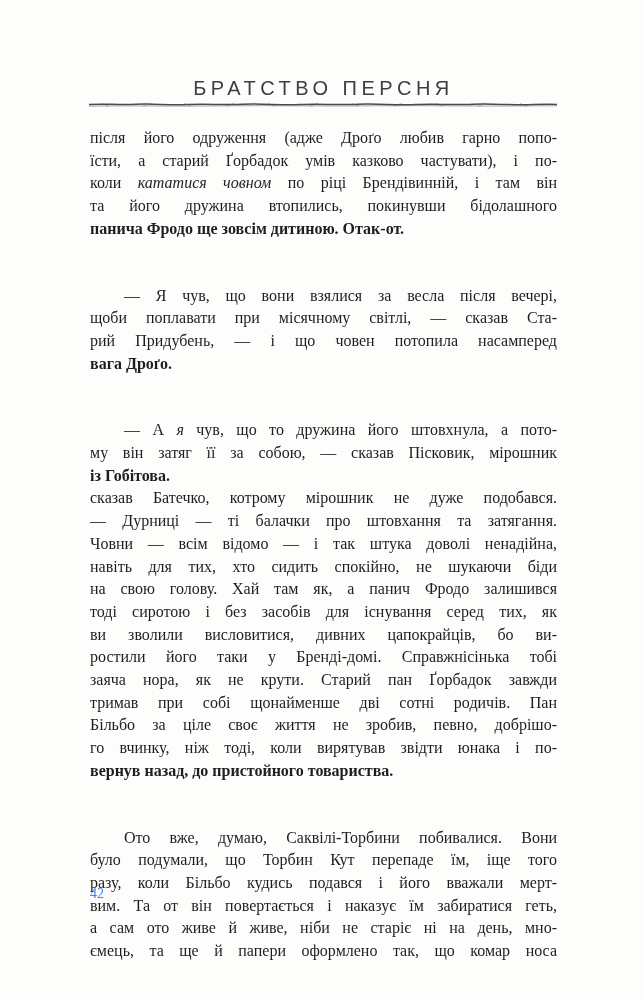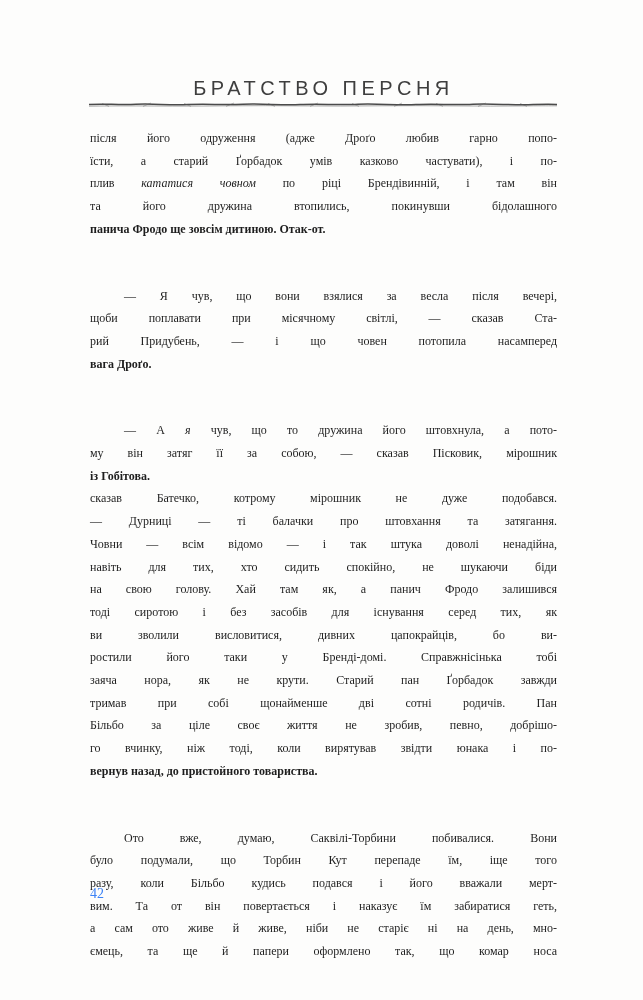--- a/index.html
+++ b/index.html
@@ -34,21 +34,21 @@
     top: 100px;
     left: 88px;
     width: 470px;
     height: 10px;
   }
   .text-block {
     position: absolute;
     top: 127px;
     left: 90px;
     width: 467px;
-    font-size: 12px;
+    font-size: 16px;
     line-height: 22.7px;
   }
   .line {
     text-align: justify;
     text-align-last: justify;
     white-space: normal;
   }
   .line.pf {            
     text-align-last: left;
     font-weight: bold;
@@ -79,21 +79,21 @@
   <svg class="ornament" viewBox="0 0 470 10" width="470" height="10" aria-hidden="true">
     <path d="M1,4.6 C15,3.2 30,5.4 48,4.3 C66,3.3 80,5.6 100,4.6 C118,3.6 135,5.2 155,4.2 C175,3.2 192,5.6 212,4.6 C230,3.6 250,5.2 270,4.2 C290,3.2 308,5.6 328,4.6 C346,3.6 365,5.2 385,4.2 C405,3.2 425,5.6 445,4.6 C455,4.2 463,4.3 469,4.4" stroke="#4b4b4b" stroke-width="1.5" fill="none"></path>
     <path d="M1,6.2 C40,5.4 90,6.6 140,5.8 C190,5.2 240,6.6 290,5.8 C340,5.2 390,6.6 440,5.9 C455,5.7 462,5.9 469,5.8" stroke="#6e6e6e" stroke-width="0.8" fill="none" opacity="0.75"></path>
     <path d="M14,3.4 l7,3 M55,6.4 l8,-3.4 M96,3.4 l7,3 M138,6.4 l8,-3.4 M180,3.4 l7,3 M222,6.4 l8,-3.4 M264,3.4 l7,3 M306,6.4 l8,-3.4 M348,3.4 l7,3 M390,6.4 l8,-3.4 M432,3.4 l7,3" stroke="#585858" stroke-width="0.7" fill="none" opacity="0.55"></path>
   </svg>
 
   <div class="text-block">
 
     <div class="line">після його одруження (адже Дроґо любив гарно попо-</div>
     <div class="line">їсти, а старий Ґорбадок умів казково частувати), і по-</div>
-    <div class="line"><span>плив </span><span class="em">кататися човном</span><span> по ріці Брендівинній, і там він</span></div>
+    <div class="line"><span>коли </span><span class="em">кататися човном</span><span> по ріці Брендівинній, і там він</span></div>
     <div class="line">та його дружина втопились, покинувши бідолашного</div>
     <div class="line pf">панича Фродо ще зовсім дитиною. Отак-от.</div>
 
     <div class="line ind">— Я чув, що вони взялися за весла після вечері,</div>
     <div class="line">щоби поплавати при місячному світлі, — сказав Ста-</div>
     <div class="line">рий Придубень, — і що човен потопила насамперед</div>
     <div class="line pf">вага Дроґо.</div>
 
     <div class="line ind"><span>— А </span><span class="em">я</span><span> чув, що то дружина його штовхнула, а пото-</span></div>
     <div class="line">му він затяг її за собою, — сказав Пісковик, мірошник</div>

